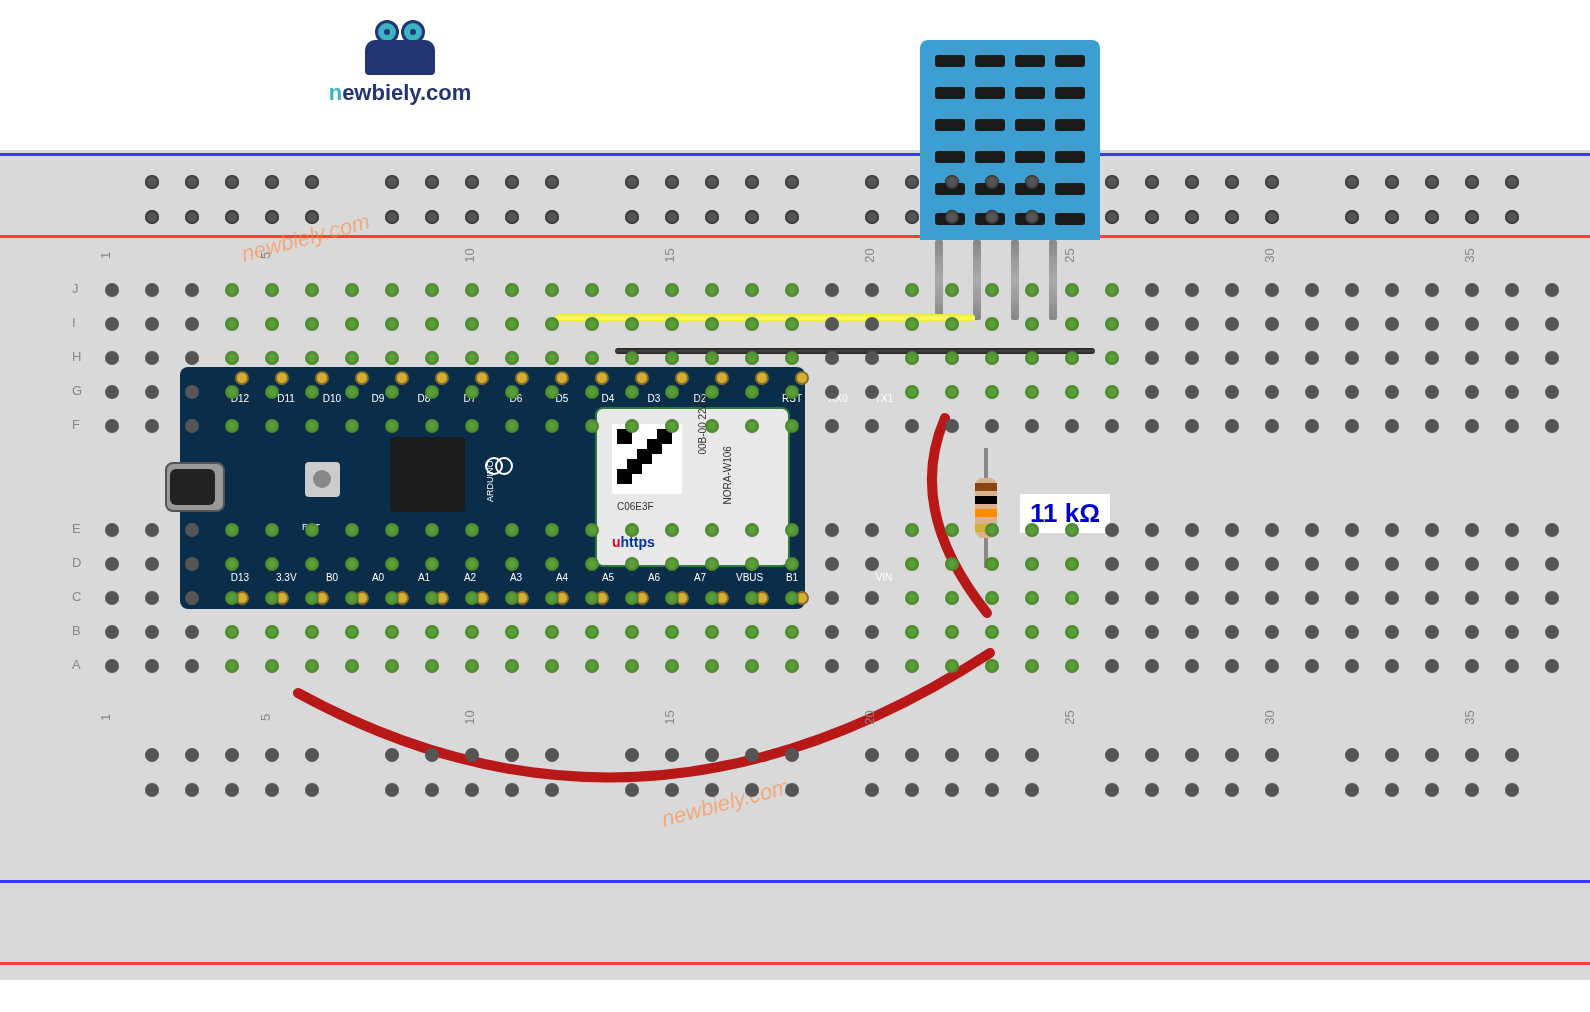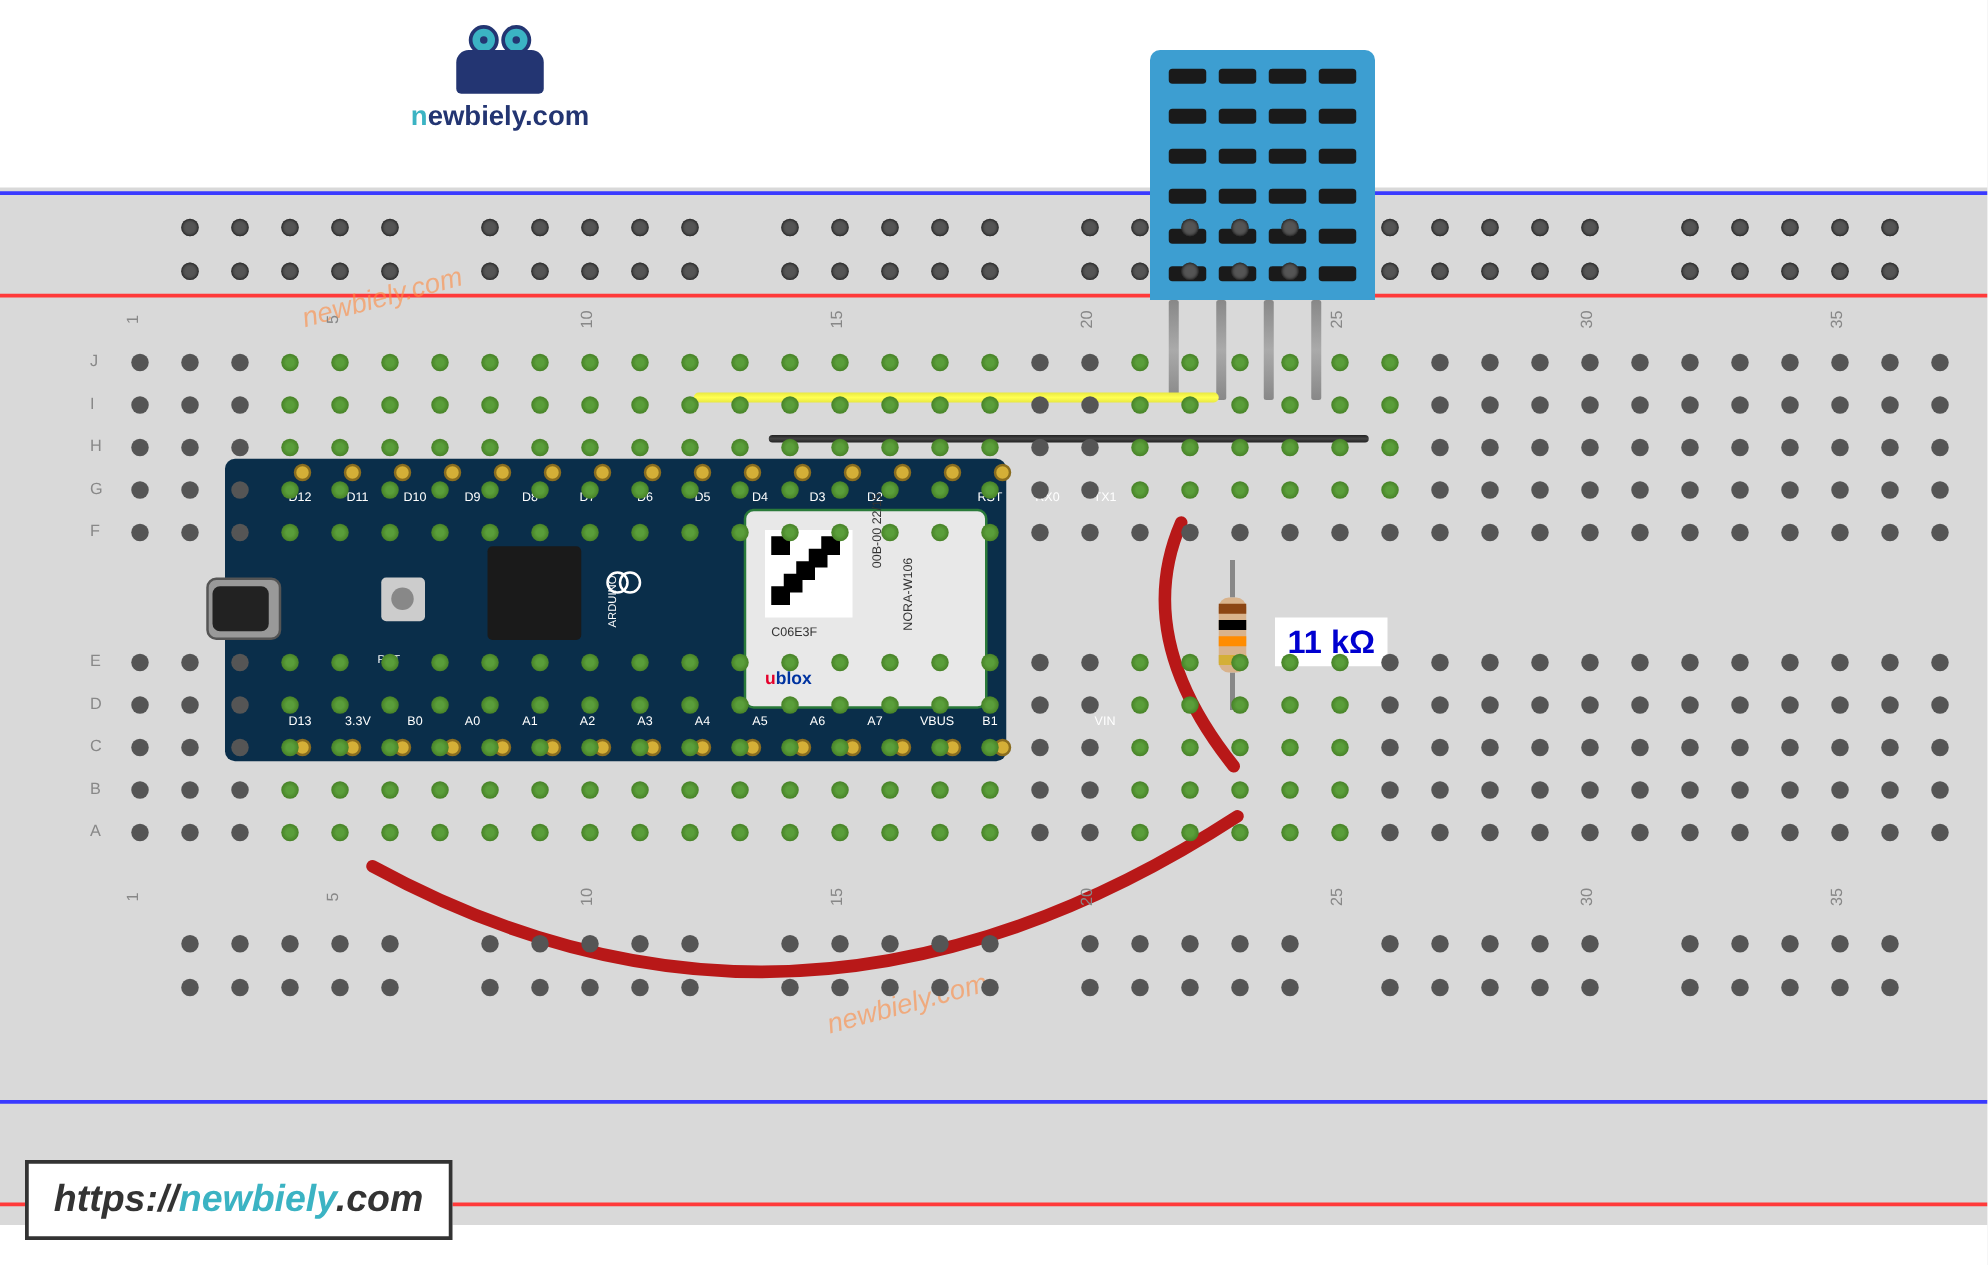--- a/index.html
+++ b/index.html
@@ -226,21 +226,21 @@
     <div class="nano-rst"></div>
     <div style="position:absolute; top:155px; left:122px; font-size:9px; color:#fff;">RST</div>
     <div class="arduino-logo"></div>
     <div class="nano-text" style="top:130px; left:310px;">ARDUINO</div>
     <div class="nano-module">
       <div class="qr"></div>
       <div class="module-text" style="top:92px; left:20px;">C06E3F</div>
       <div class="module-text" style="top:40px; left:105px; transform:rotate(-90deg); transform-origin:left;">00B-00 22/15</div>
       <div class="module-text" style="top:90px; left:130px; transform:rotate(-90deg); transform-origin:left;">NORA-W106</div>
       <div class="ublox">
-        <span class="u">u</span><span class="blox">blox</span>
+        <span class="u">u</span><span class="blox">https</span>
       </div>
     </div>
   </div>
 
   <div class="wire-yellow"></div>
   <div class="wire-black"></div>
 
   <svg class="wire-svg">
 
     <path d="M 298 693 Q 640 880 990 653" stroke="#b81818" stroke-width="10" fill="none" stroke-linecap="round"></path>
@@ -256,23 +256,20 @@
       <div class="res-band b3"></div>
       <div class="res-band b4"></div>
     </div>
     <div class="res-lead"></div>
   </div>
   <div class="res-label">11 kΩ</div>
 
   <div class="watermark wm1">newbiely.com</div>
   <div class="watermark wm2">newbiely.com</div>
 
-  <div class="url-box">
-    <span class="https">https://</span><span class="domain">newbiely</span><span class="tld">.com</span>
-  </div>
 
   <div id="holes-container">
       <div class="hole" style="position: absolute; top: 175px; left: 145px; width: 14px; height: 14px; background: rgb(85, 85, 85); border-radius: 50%;"></div>
       <div class="hole" style="position: absolute; top: 175px; left: 185px; width: 14px; height: 14px; background: rgb(85, 85, 85); border-radius: 50%;"></div>
       <div class="hole" style="position: absolute; top: 175px; left: 225px; width: 14px; height: 14px; background: rgb(85, 85, 85); border-radius: 50%;"></div>
       <div class="hole" style="position: absolute; top: 175px; left: 265px; width: 14px; height: 14px; background: rgb(85, 85, 85); border-radius: 50%;"></div>
       <div class="hole" style="position: absolute; top: 175px; left: 305px; width: 14px; height: 14px; background: rgb(85, 85, 85); border-radius: 50%;"></div>
       <div class="hole" style="position: absolute; top: 175px; left: 385px; width: 14px; height: 14px; background: rgb(85, 85, 85); border-radius: 50%;"></div>
       <div class="hole" style="position: absolute; top: 175px; left: 425px; width: 14px; height: 14px; background: rgb(85, 85, 85); border-radius: 50%;"></div>
       <div class="hole" style="position: absolute; top: 175px; left: 465px; width: 14px; height: 14px; background: rgb(85, 85, 85); border-radius: 50%;"></div>

